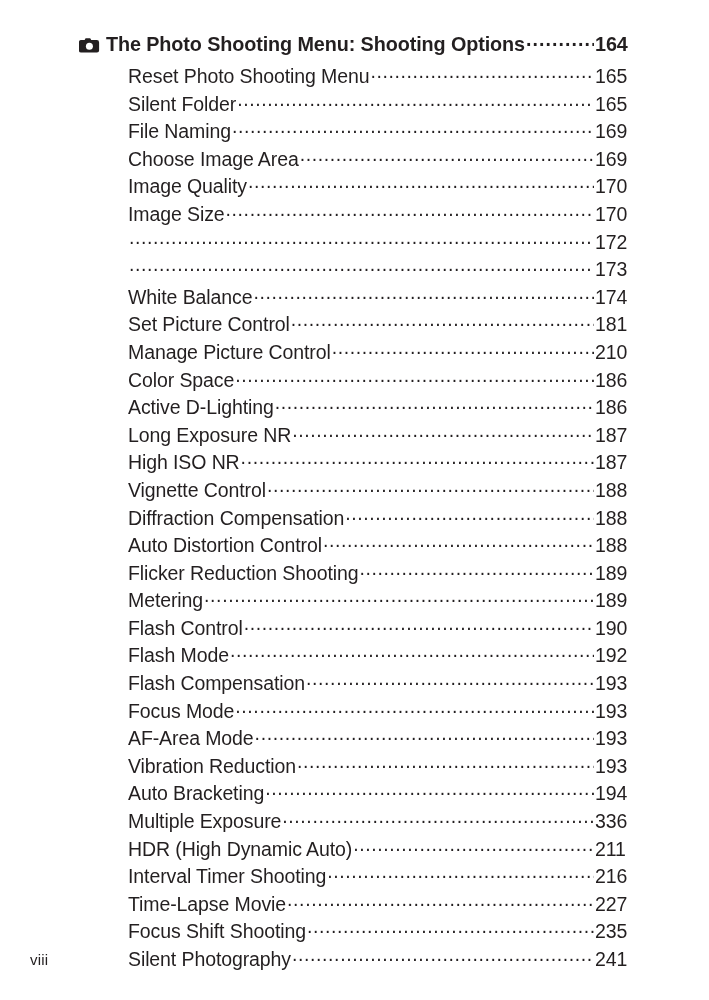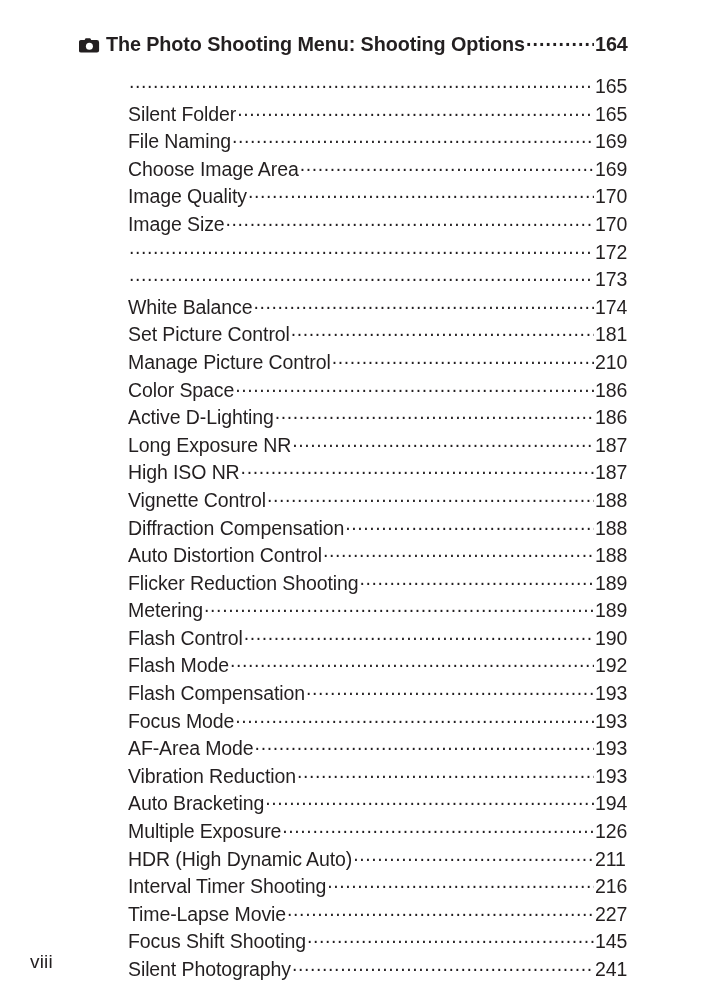--- a/index.html
+++ b/index.html
@@ -70,21 +70,21 @@
     font-size: 19.5px;
     text-align: left;
     min-width: 38px;
     letter-spacing: -0.1px;
   }
 
   
   .row.header {
     font-weight: bold;
     height: 30px;
-    margin-bottom: 12px;
+    margin-bottom: 2px;
   }
   .row.header .label,
   .row.header .pageno {
     font-weight: bold;
     font-size: 19.8px;
   }
   .row.header .leader::after {
     font-weight: bold;
     letter-spacing: 1.1px;
   }
@@ -102,21 +102,21 @@
   
   .entries {
     margin-left: 49px;
     width: 505px;
   }
 
   .footer {
     position: absolute;
     left: 30px;
     top: 951px;
-    font-size: 19px;
+    font-size: 15px;
     color: #231f20;
     letter-spacing: 0.2px;
   }
 </style>
 </head>
 <body>
 
 <div class="page">
 
   <div class="toc">
@@ -129,20 +129,21 @@
             <circle cx="10.4" cy="9.3" r="3.5" fill="#ffffff"></circle>
           </svg>
         </span><span>The Photo Shooting Menu: Shooting Options</span>
       </span>
       <span class="leader"></span>
       <span class="pageno">164</span>
     </div>
 
     <div class="entries">
         <div class="row">
+          <span class="label">Reset Photo Shooting Menu</span>
           <span class="leader"></span>
           <span class="pageno">165</span>
         </div>
         <div class="row">
           <span class="label">Silent Folder</span>
           <span class="leader"></span>
           <span class="pageno">165</span>
         </div>
         <div class="row">
           <span class="label">File Naming</span>
@@ -263,41 +264,41 @@
           <span class="pageno">193</span>
         </div>
         <div class="row">
           <span class="label">Auto Bracketing</span>
           <span class="leader"></span>
           <span class="pageno">194</span>
         </div>
         <div class="row">
           <span class="label">Multiple Exposure</span>
           <span class="leader"></span>
-          <span class="pageno">126</span>
+          <span class="pageno">336</span>
         </div>
         <div class="row">
           <span class="label">HDR (High Dynamic Auto)</span>
           <span class="leader"></span>
           <span class="pageno">211</span>
         </div>
         <div class="row">
           <span class="label">Interval Timer Shooting</span>
           <span class="leader"></span>
           <span class="pageno">216</span>
         </div>
         <div class="row">
           <span class="label">Time-Lapse Movie</span>
           <span class="leader"></span>
           <span class="pageno">227</span>
         </div>
         <div class="row">
           <span class="label">Focus Shift Shooting</span>
           <span class="leader"></span>
-          <span class="pageno">145</span>
+          <span class="pageno">235</span>
         </div>
         <div class="row">
           <span class="label">Silent Photography</span>
           <span class="leader"></span>
           <span class="pageno">241</span>
         </div>
       </div>
 
   </div>
 

